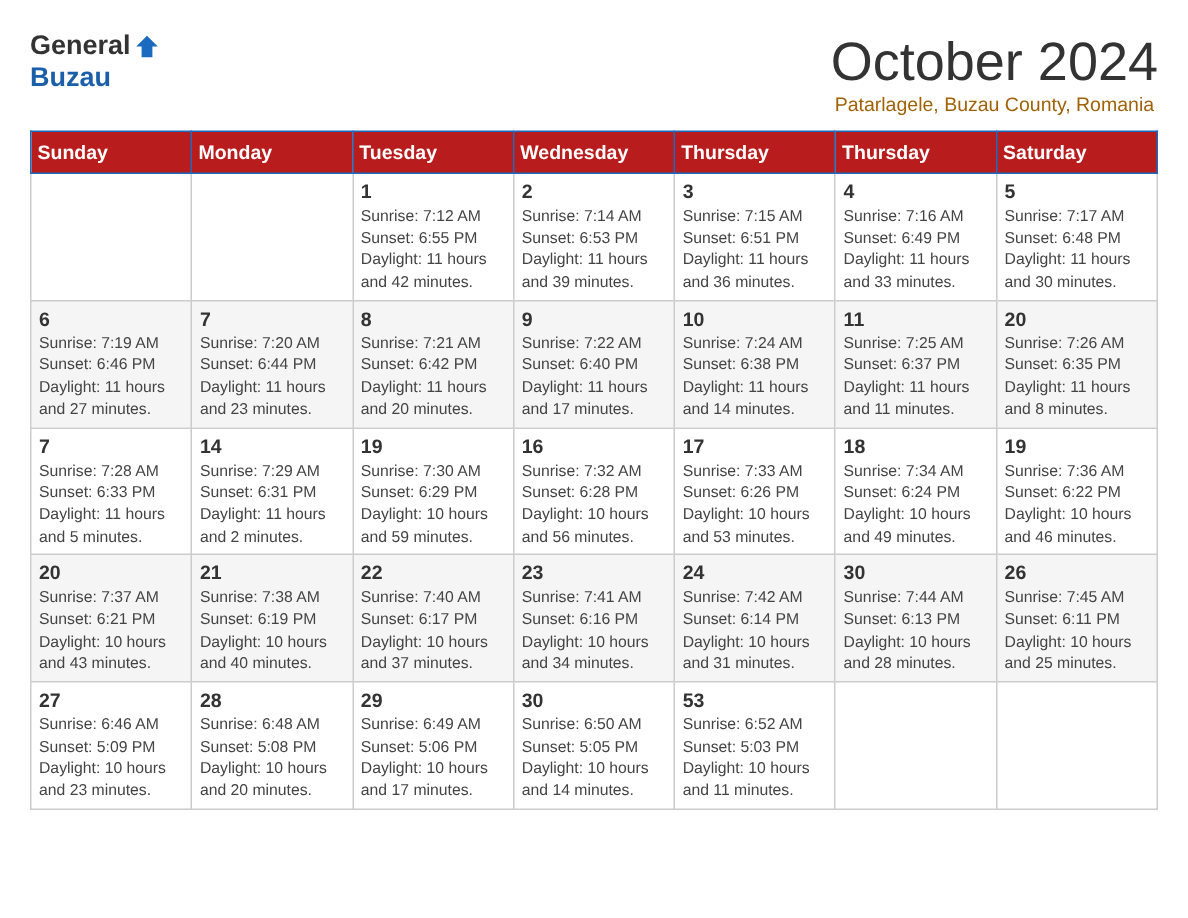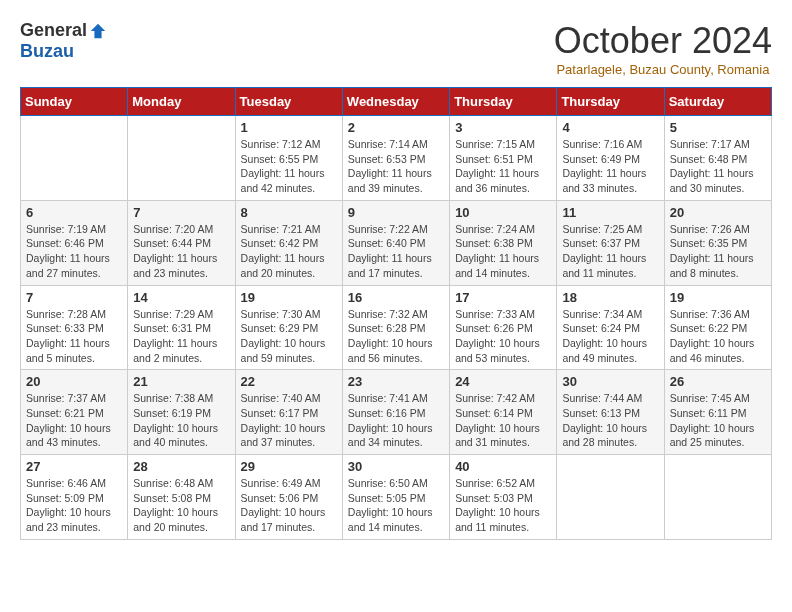--- a/index.html
+++ b/index.html
@@ -250,20 +250,20 @@
         </td>
         <td>
           <span class="day-number">29</span>
           <div class="day-detail">Sunrise: 6:49 AM<br>Sunset: 5:06 PM<br>Daylight: 10 hours and 17 minutes.</div>
         </td>
         <td>
           <span class="day-number">30</span>
           <div class="day-detail">Sunrise: 6:50 AM<br>Sunset: 5:05 PM<br>Daylight: 10 hours and 14 minutes.</div>
         </td>
         <td>
-          <span class="day-number">40</span>
+          <span class="day-number">53</span>
           <div class="day-detail">Sunrise: 6:52 AM<br>Sunset: 5:03 PM<br>Daylight: 10 hours and 11 minutes.</div>
         </td>
         <td class="empty-cell"></td>
         <td class="empty-cell"></td>
       </tr>
     </tbody>
 </table>
 
 </body></html>

